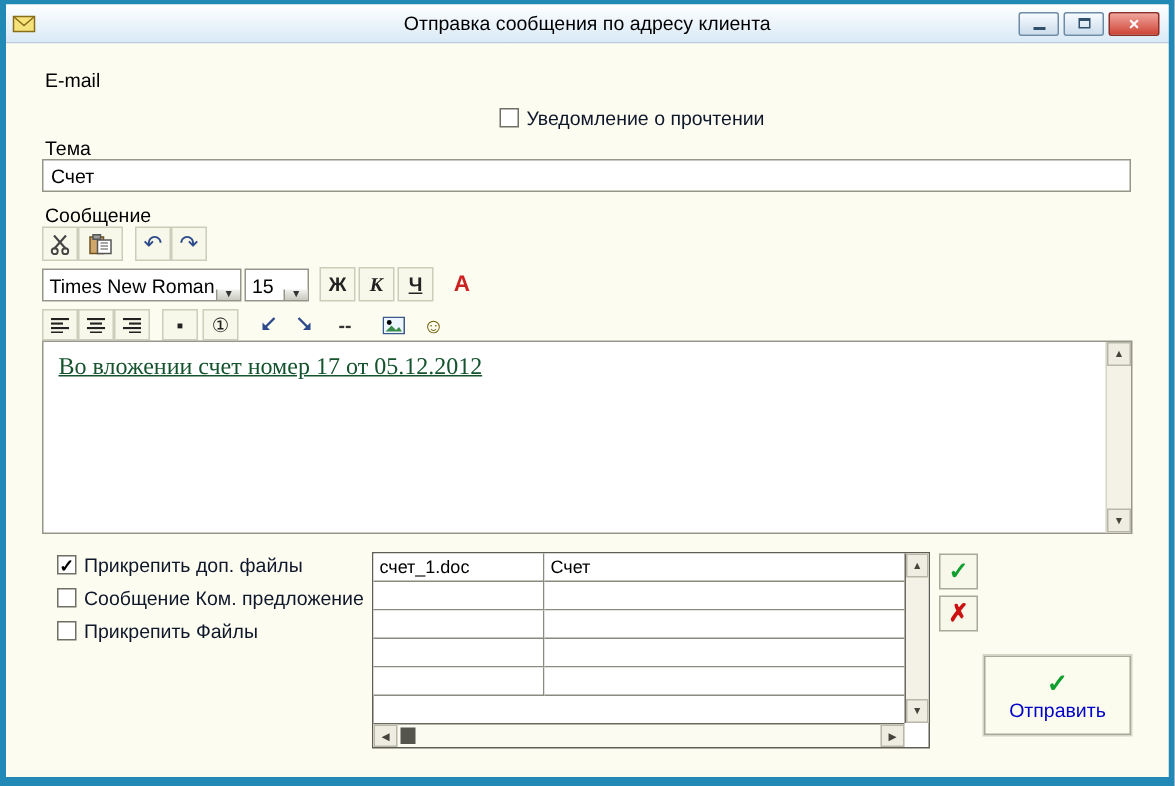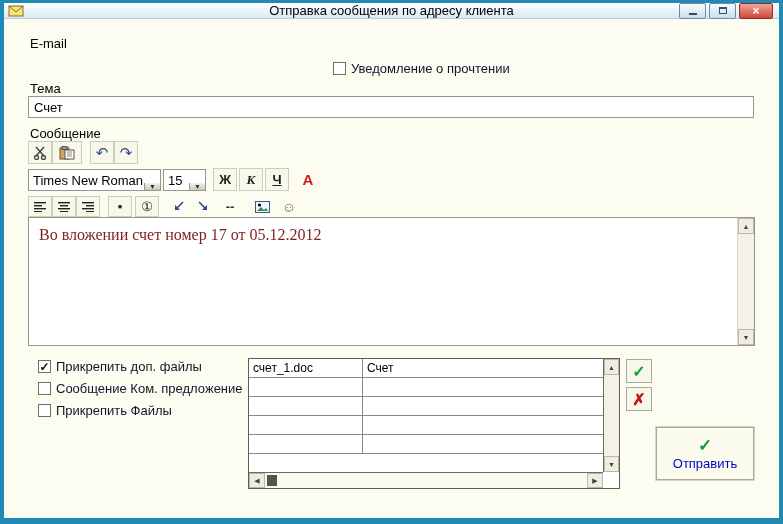--- a/index.html
+++ b/index.html
@@ -5,21 +5,21 @@
   html,body{margin:0;padding:0;background:#e8e8e8;}
   *{box-sizing:border-box;}
   body{font-family:"Liberation Sans", sans-serif;}
 
   .window{
     position:relative;width:783px;height:524px;margin:0;
     border:4px solid #2289b6;border-top-width:3px;border-bottom-width:6px;
     outline:1px solid #11587a;background:#fcfcf1;
   }
   .titlebar{
-    height:16px;display:flex;align-items:center;
+    height:26px;display:flex;align-items:center;
     background:linear-gradient(#feffff,#d9e9f6);
     border-bottom:1px solid #b9cbdc;position:relative;
   }
   .titlebar-icon{width:18px;height:15px;margin-left:4px;display:inline-flex;align-items:center;}
   .title{
     position:absolute;left:0;right:0;text-align:center;
     font-size:13px;color:#000;pointer-events:none;
   }
   .winbtns{margin-left:auto;display:flex;gap:3px;margin-right:6px;z-index:2;}
   .winbtn{
@@ -77,21 +77,21 @@
     display:flex;align-items:center;justify-content:center;font-size:7px;color:#333;
   }
 
   
   .msgbox{
     position:absolute;left:24px;top:198px;width:727px;height:129px;
     border:1px solid #969689;background:#fff;
   }
   .msgtext{
     position:absolute;left:0;top:0;right:17px;bottom:0;padding:8px 10px;
-    font-family:"Liberation Serif",serif;font-size:16px;color:#7f1d1d;
+    font-family:"Liberation Serif",serif;font-size:16px;color:#14532d;text-decoration:underline;
   }
   .vscroll{
     position:absolute;top:0;right:0;bottom:0;width:17px;background:#f4f2e7;border-left:1px solid #d8d6c8;
     display:flex;flex-direction:column;justify-content:space-between;
   }
   .sbtn{
     height:16px;width:100%;background:#efede1;border:1px solid #b9b7a8;
     display:flex;align-items:center;justify-content:center;font-size:7px;color:#44443c;
   }
 

